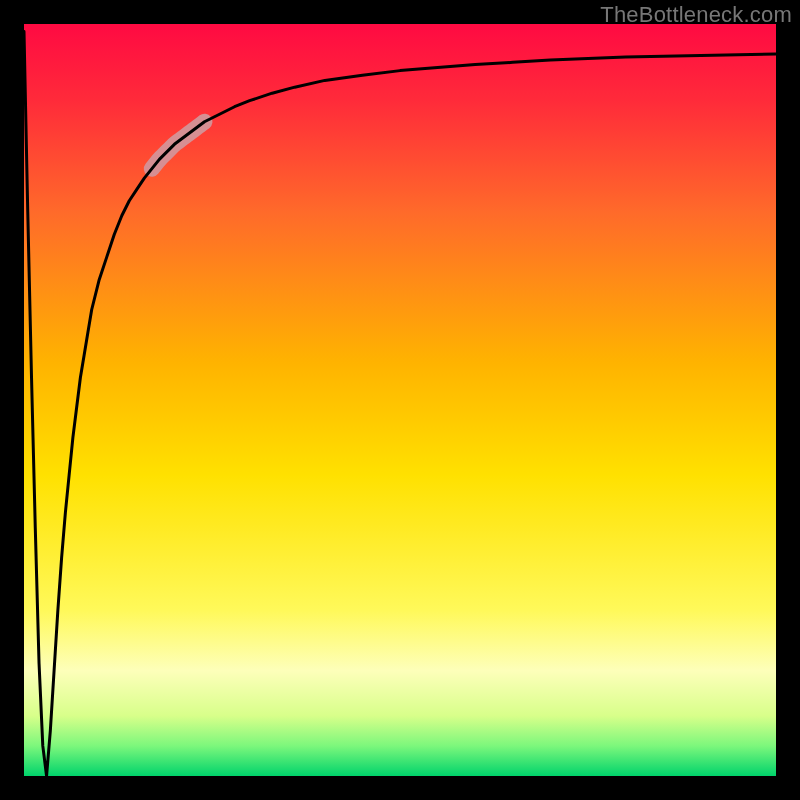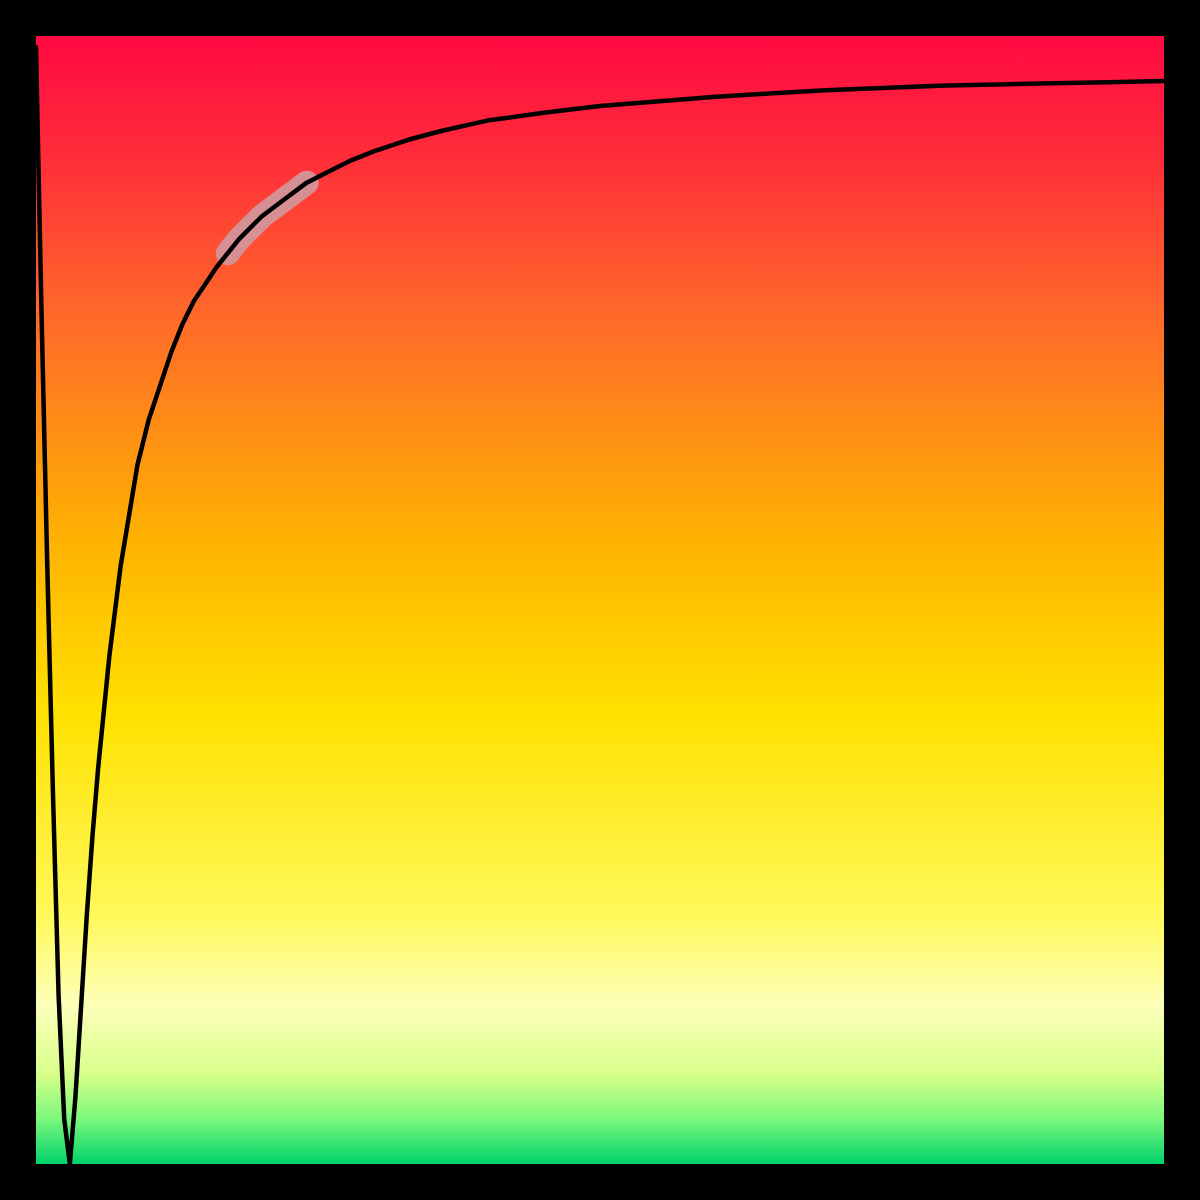--- a/index.html
+++ b/index.html
@@ -56,13 +56,14 @@
           <rect id="plotClipRect" x="24" y="24" width="752" height="752"></rect>
         </clipPath>
     </defs>
     <rect id="outer-frame" x="0" y="0" width="800" height="800" fill="#000"></rect>
     <rect id="plot-bg" x="24" y="24" width="752" height="752" fill="url(#bg-grad)"></rect>
     <g clip-path="url(#plotClip)">
       <path id="highlight" fill="none" stroke="#d68f93" stroke-width="16" stroke-linecap="round" d="M151.84 168.76 L154.03 166.02 L156.23 163.28 L158.42 160.53 L160.61 158.11 L162.81 155.91 L165.00 153.72 L167.19 151.53 L169.39 149.33 L171.58 147.14 L173.77 144.95 L175.97 143.15 L178.16 141.50 L180.35 139.85 L182.55 138.21 L184.74 136.56 L186.93 134.92 L189.13 133.27 L191.32 131.63 L193.51 129.99 L195.71 128.34 L197.90 126.70 L200.09 125.05 L202.29 123.41 L204.48 121.76"></path>
       <path id="curve" fill="none" stroke="#000" stroke-width="3" stroke-linejoin="round" stroke-linecap="round" d="M24.00 31.52 L27.76 212.00 L31.52 377.44 L35.28 527.84 L39.04 663.20 L42.80 745.92 L46.56 776.00 L50.32 730.88 L54.08 670.72 L57.84 610.56 L61.60 557.92 L65.36 512.80 L69.12 475.20 L72.88 437.60 L76.64 407.52 L80.40 377.44 L84.16 354.88 L87.92 332.32 L91.68 309.76 L99.20 279.68 L106.72 257.12 L114.24 234.56 L121.76 215.76 L129.28 200.72 L136.80 189.44 L144.32 178.16 L159.36 159.36 L174.40 144.32 L189.44 133.04 L204.48 121.76 L219.52 114.24 L234.56 106.72 L249.60 100.70 L272.16 93.18 L294.72 87.17 L324.80 80.40 L362.40 75.14 L400.00 70.62 L437.60 67.62 L475.20 64.61 L512.80 62.35 L550.40 60.10 L588.00 58.59 L625.60 57.09 L663.20 56.34 L700.80 55.58 L738.40 54.83 L776.00 54.08"></path>
     </g>
   </svg>
+  <div class="watermark">TheBottleneck.com</div>
 </div>
 
 </body></html>

